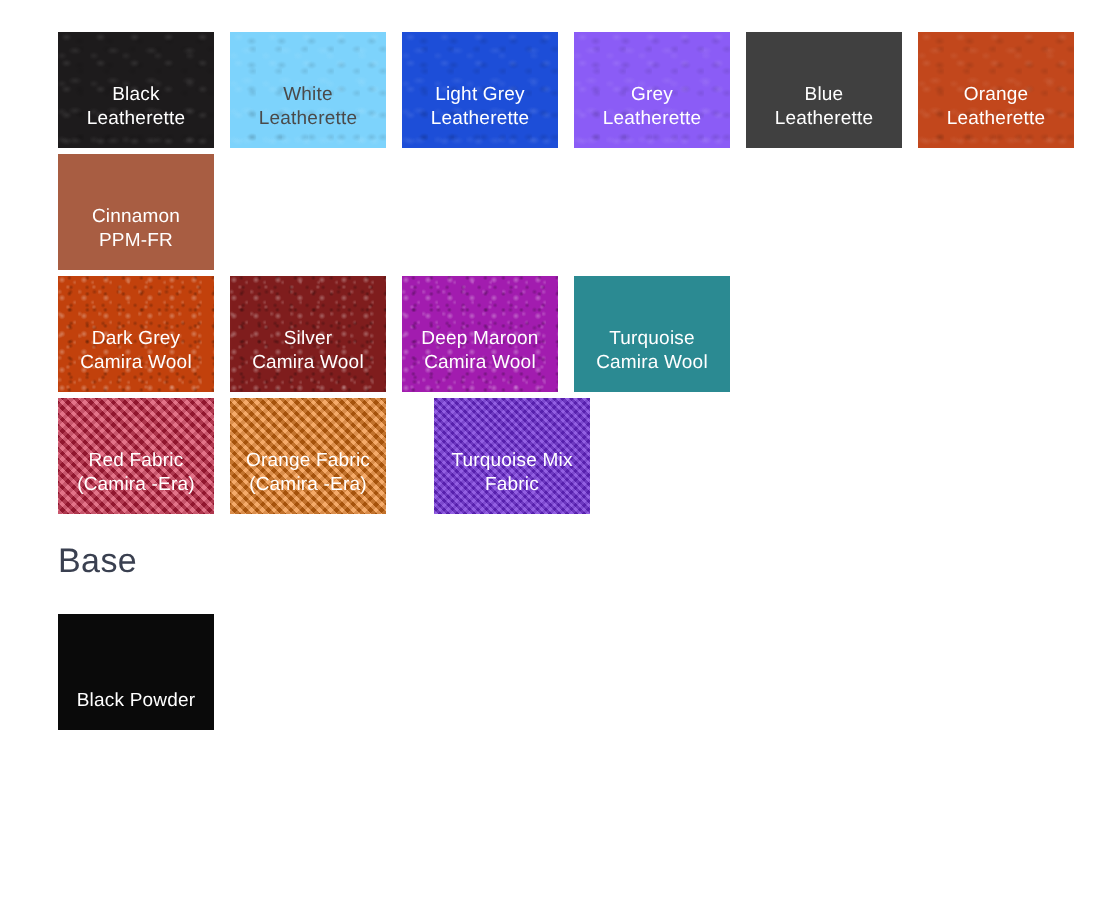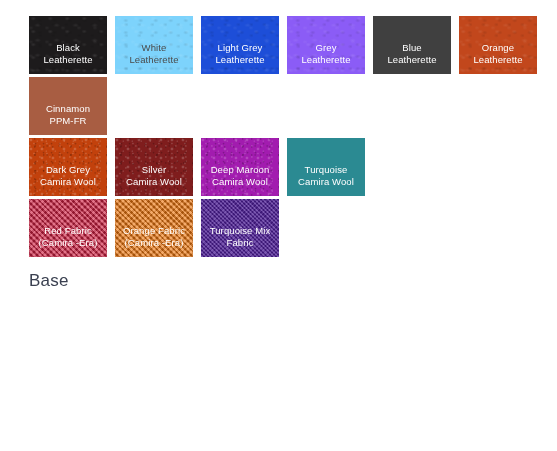--- a/index.html
+++ b/index.html
@@ -186,28 +186,32 @@
       <div class="swatch" style="background-color: rgb(210, 31, 66);">
         <span class="tex tex-weave"></span>
         <span class="label light">Red Fabric
 (Camira -Era)</span>
       </div>
       <div class="swatch" style="background-color: rgb(240, 120, 16);">
         <span class="tex tex-weave"></span>
         <span class="label light">Orange Fabric
 (Camira -Era)</span>
       </div>
-      <div class="swatch" style="background-color: #4c1d95;">
+      <div class="swatch" style="background-color: #6d28d9; margin-left: 16px;">
         <span class="tex tex-weave-fine"></span>
         <span class="label light">Turquoise Mix
 Fabric</span>
       </div>
     </div>
 
   </div>
 
   <h2 class="section-title base">Base</h2>
   <div class="swatch-grid">
     <div class="swatch-row">
+      <div class="swatch" style="background-color: rgb(10, 10, 10);">
+        <span class="tex tex-flat"></span>
+        <span class="label light">Black Powder</span>
+      </div>
     </div>
   </div>
 
 </div>
 
 </body></html>

